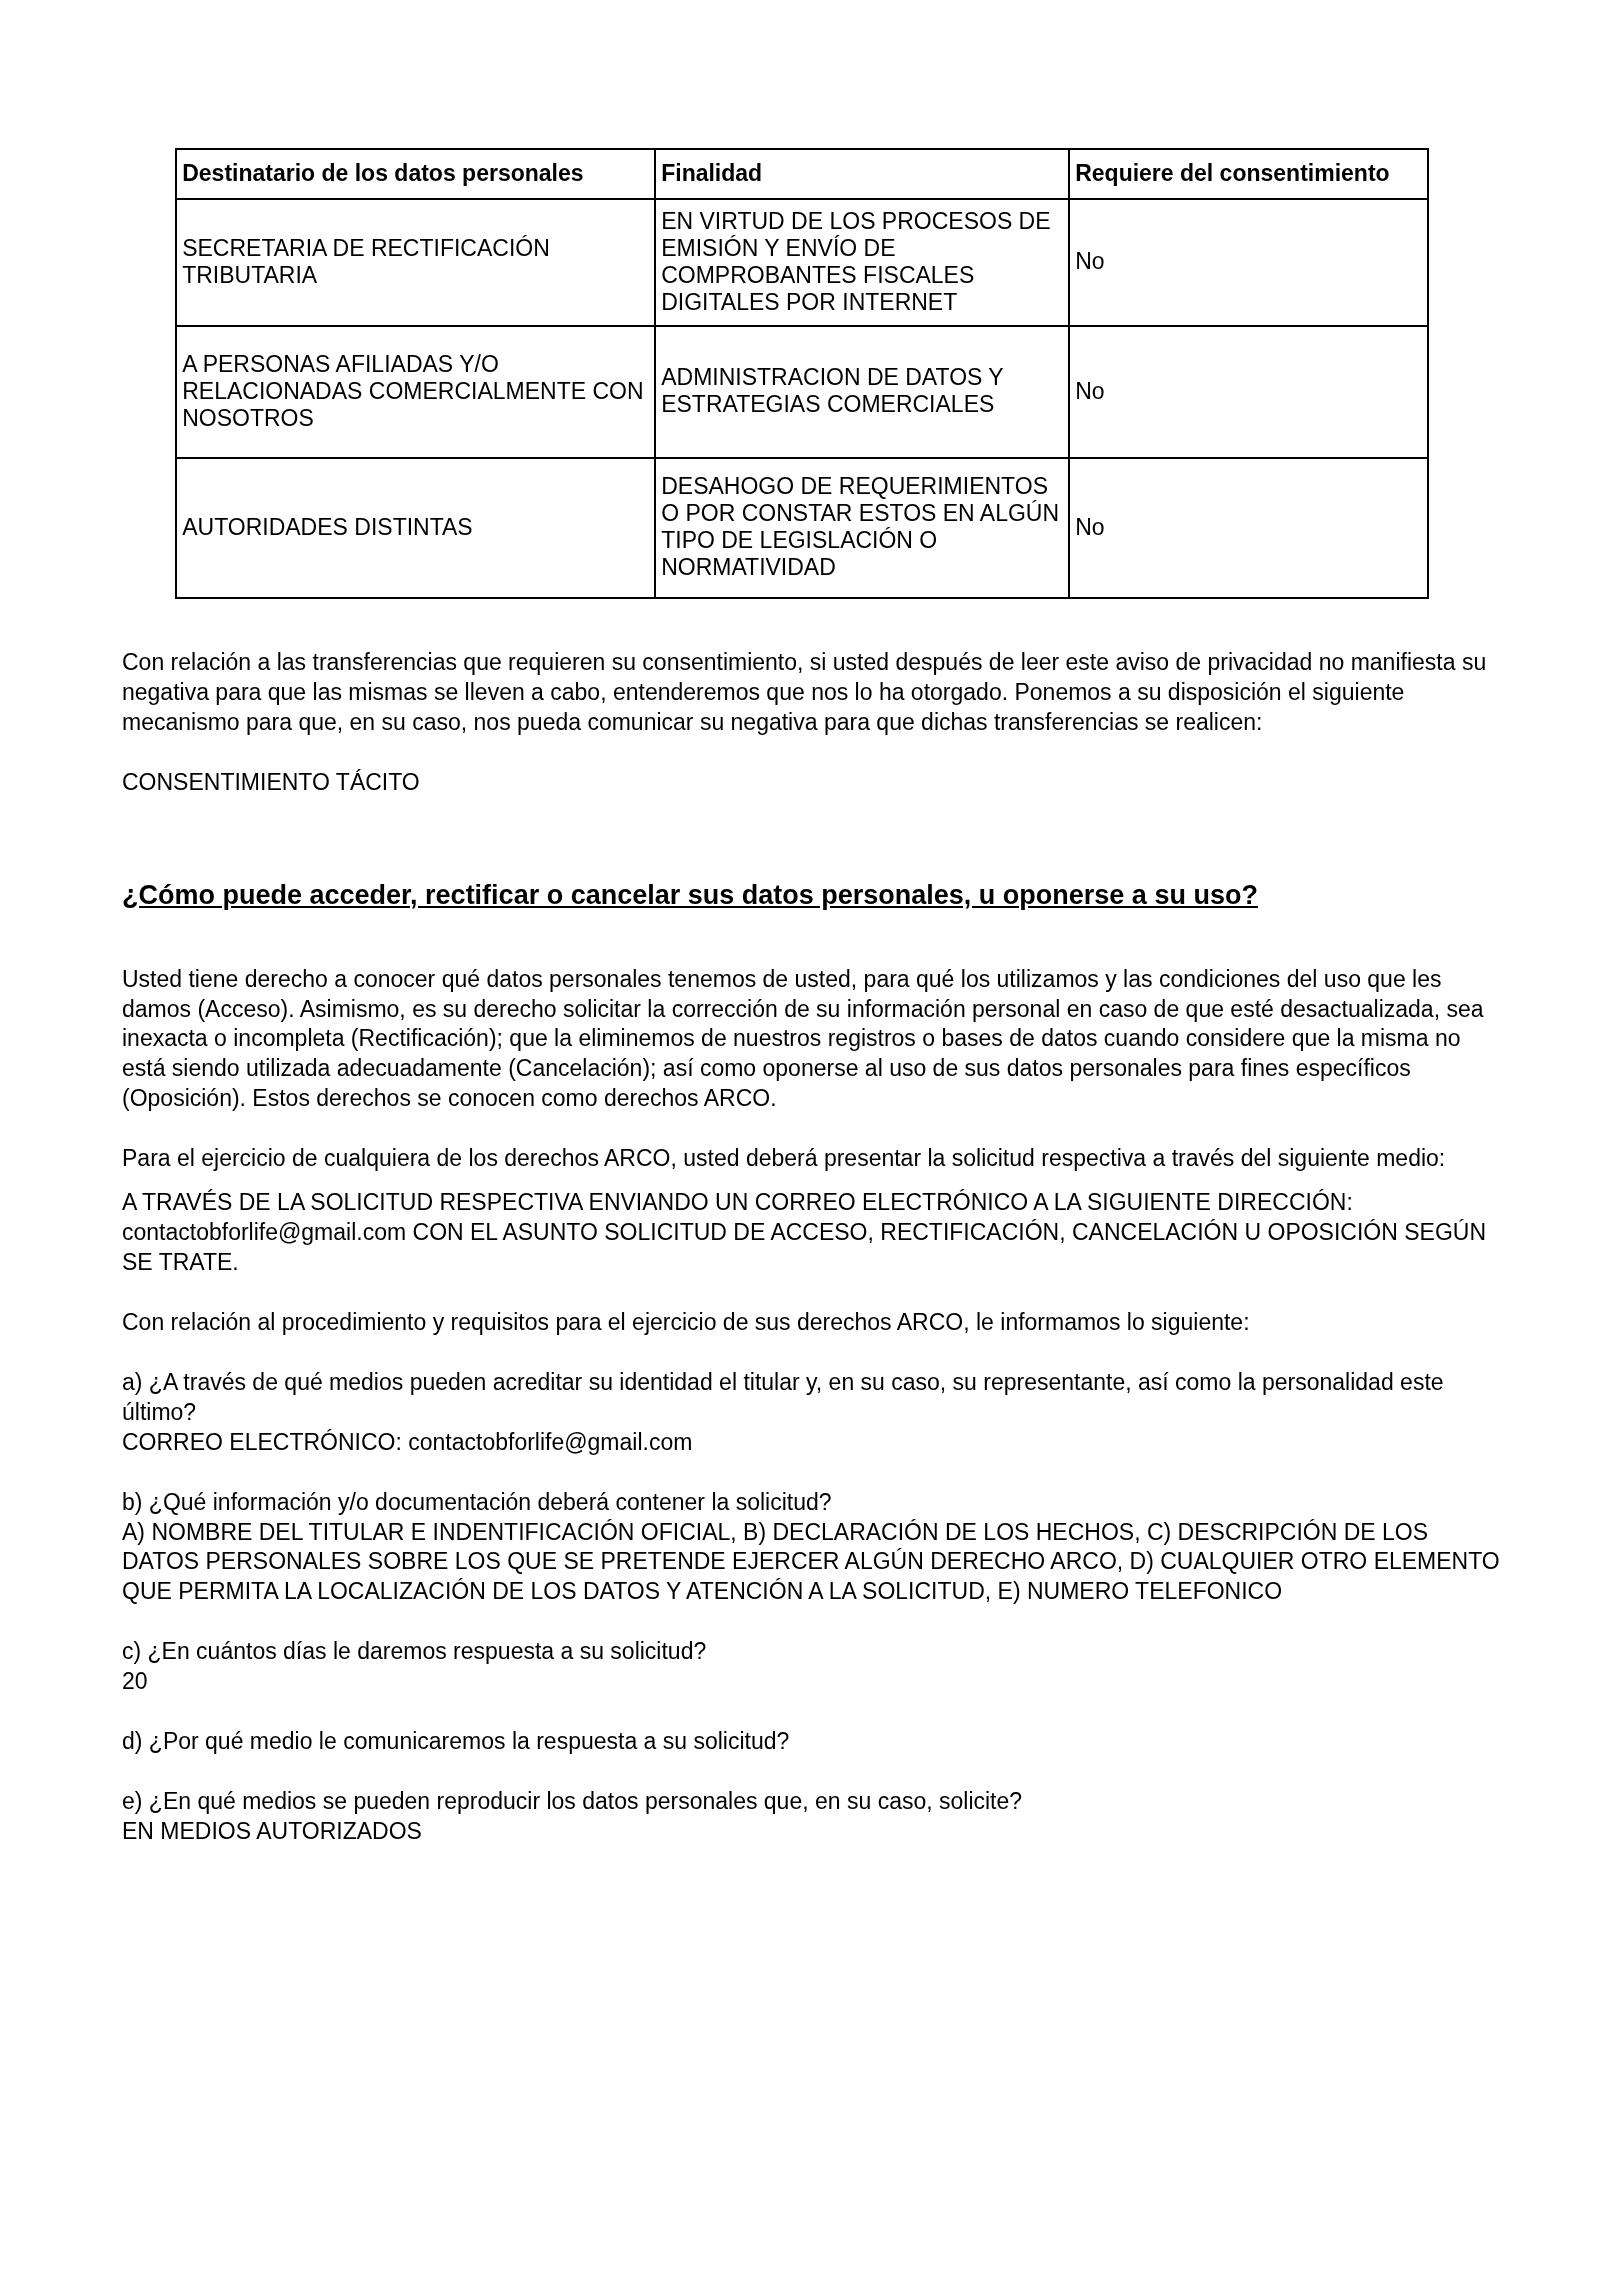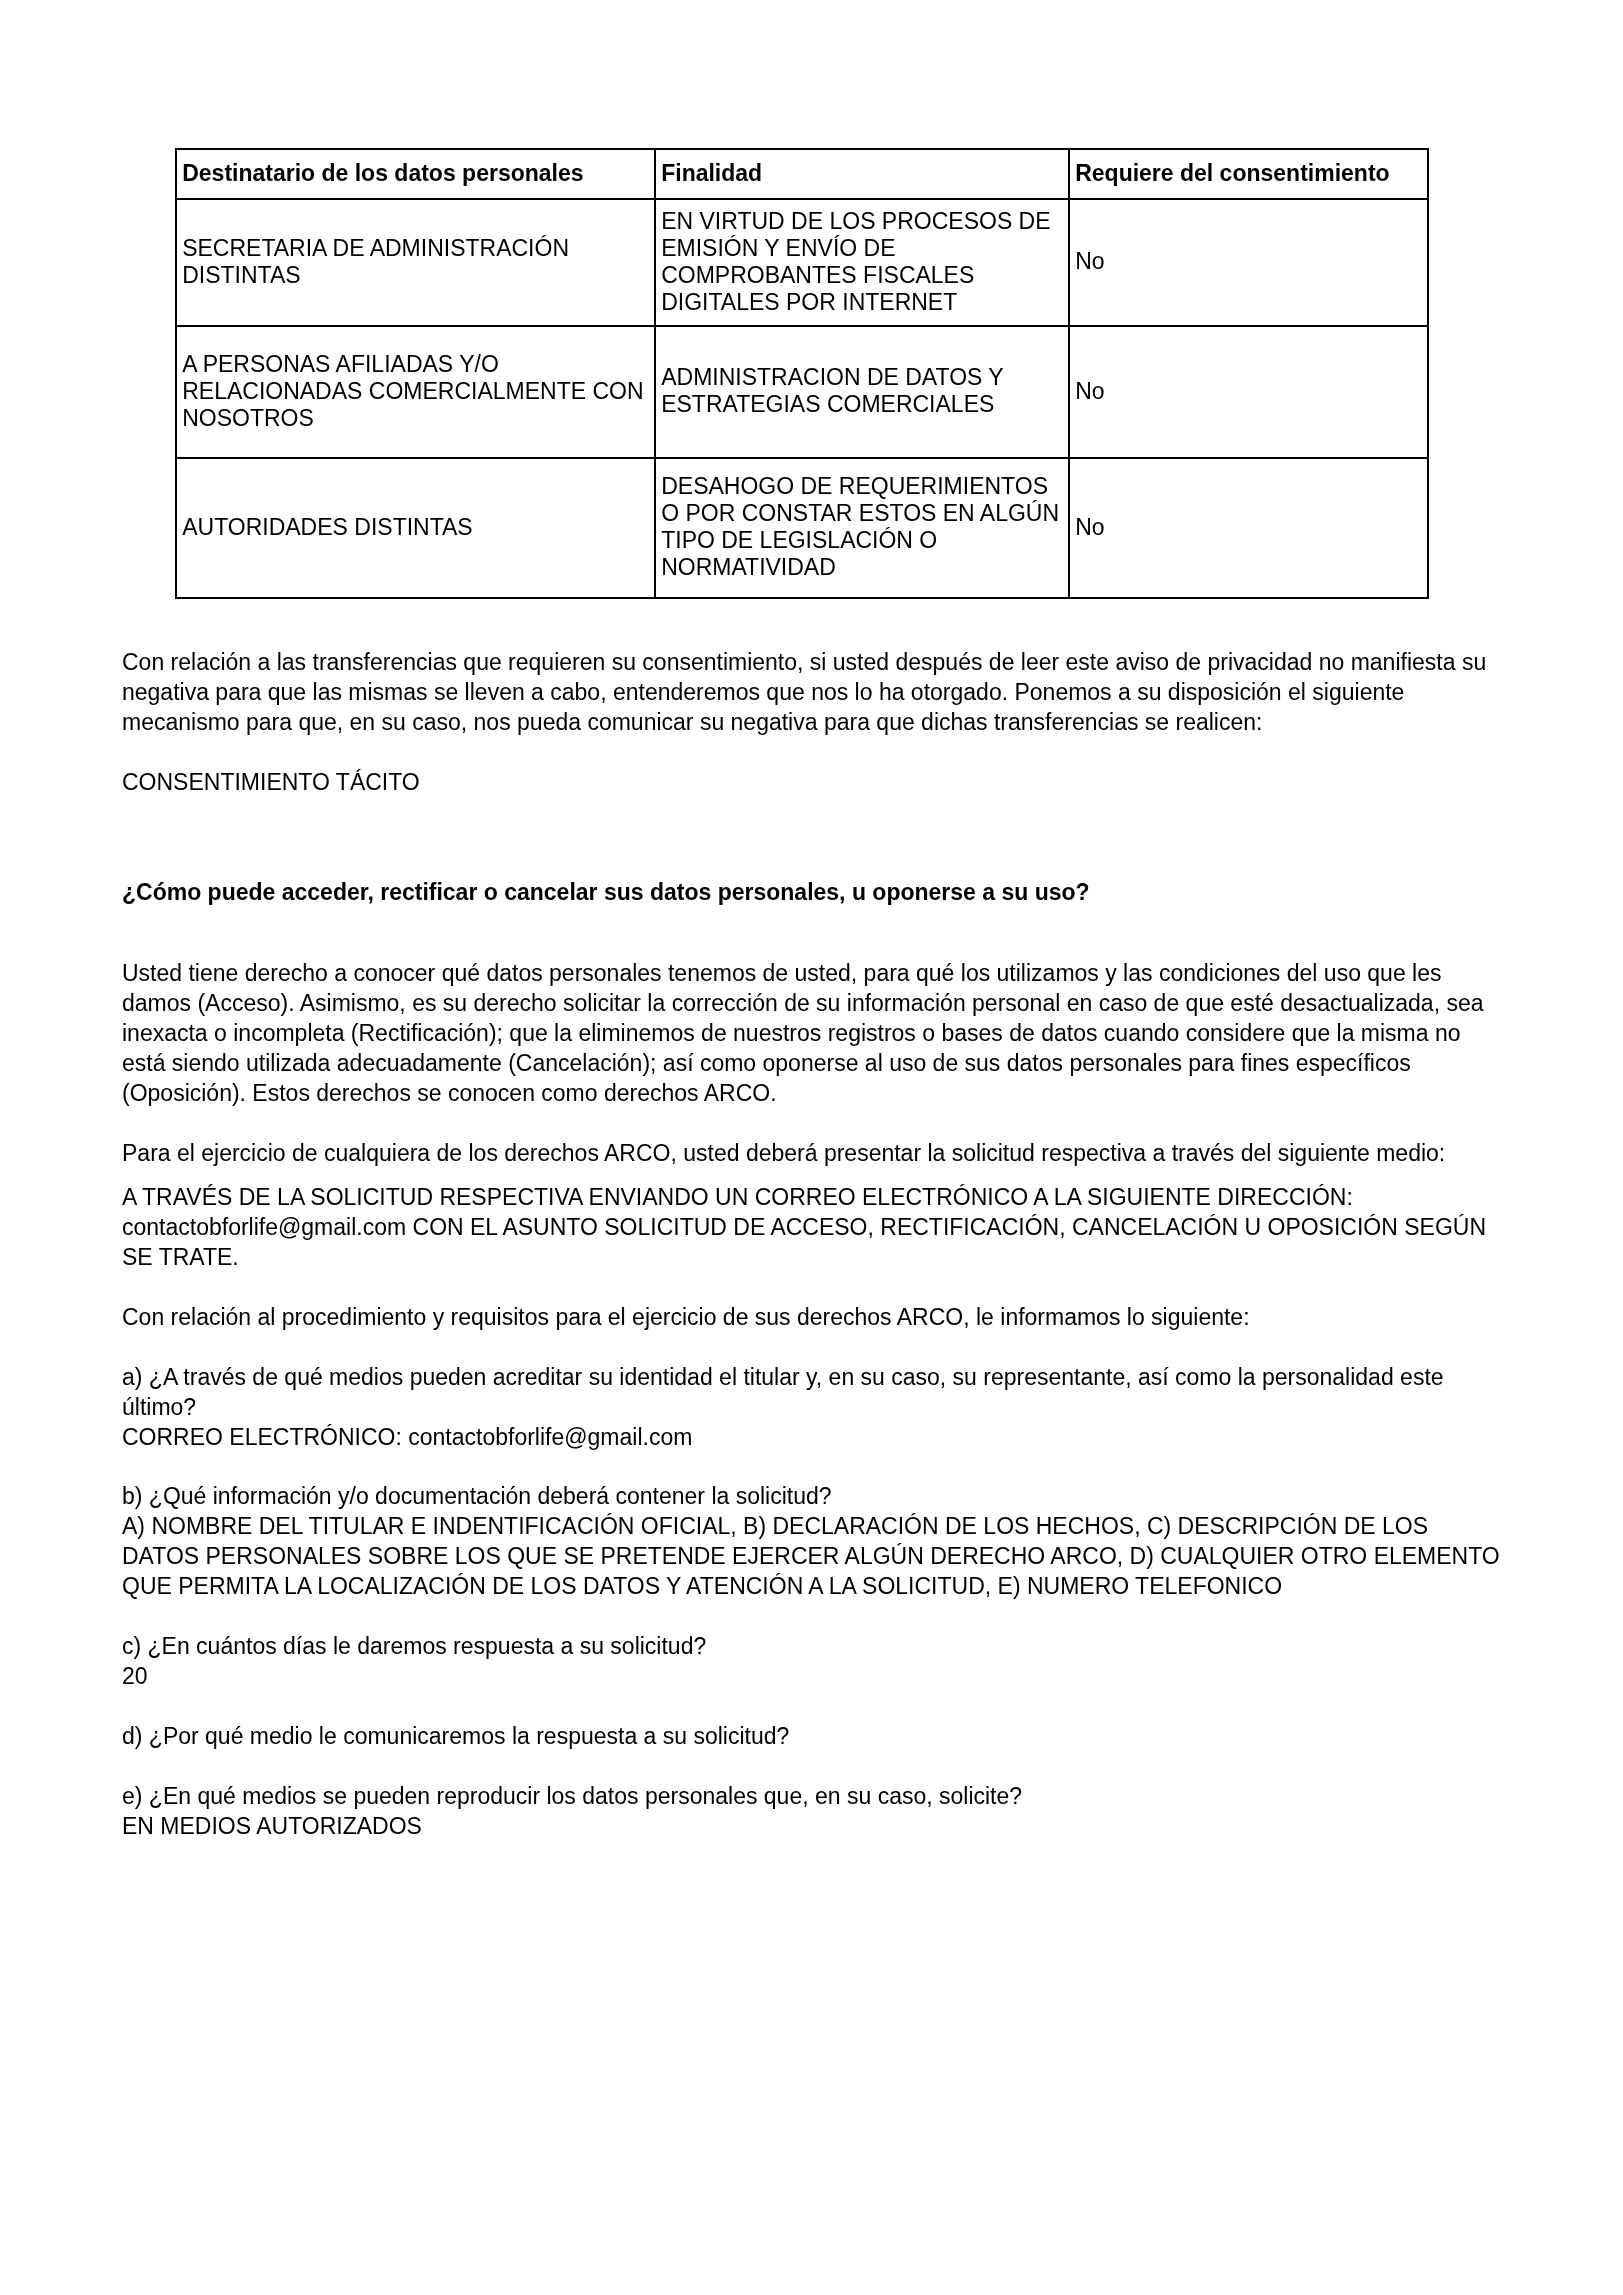--- a/index.html
+++ b/index.html
@@ -78,23 +78,24 @@
   }
   p.para {
     margin: 0 0 0 0;
     font-size: 23px;
     line-height: 1.30;
     font-weight: normal;
     white-space: pre-line;
   }
   p.heading {
     margin: 0;
-    font-size: 23px;
+    font-size: 27px;
     line-height: 1.30;
     font-weight: bold;
+    text-decoration: underline;
   }
   .gap-sm { height: 14.4px; }
   .gap-md { height: 30px; }
   .gap-lg { height: 52px; }
   .gap-xl { height: 65px; }
   .gap-xxl { height: 80px; }
 </style>
 </head>
 <body>
 
@@ -109,21 +110,21 @@
       </colgroup>
       <thead>
         <tr>
           <th>Destinatario de los datos personales</th>
           <th>Finalidad</th>
           <th>Requiere del consentimiento</th>
         </tr>
       </thead>
       <tbody>
         <tr class="row-1">
-          <td class="cell-mid">SECRETARIA DE ADMINISTRACIÓN DISTINTAS</td>
+          <td class="cell-mid">SECRETARIA DE RECTIFICACIÓN TRIBUTARIA</td>
           <td class="cell-top">EN VIRTUD DE LOS PROCESOS DE EMISIÓN Y ENVÍO DE COMPROBANTES FISCALES DIGITALES POR INTERNET</td>
           <td class="cell-mid">No</td>
         </tr>
         <tr class="row-2">
           <td class="cell-top">A PERSONAS AFILIADAS Y/O RELACIONADAS COMERCIALMENTE CON NOSOTROS</td>
           <td class="cell-mid">ADMINISTRACION DE DATOS Y ESTRATEGIAS COMERCIALES</td>
           <td class="cell-mid">No</td>
         </tr>
         <tr class="row-3">
           <td class="cell-mid">AUTORIDADES DISTINTAS</td>

